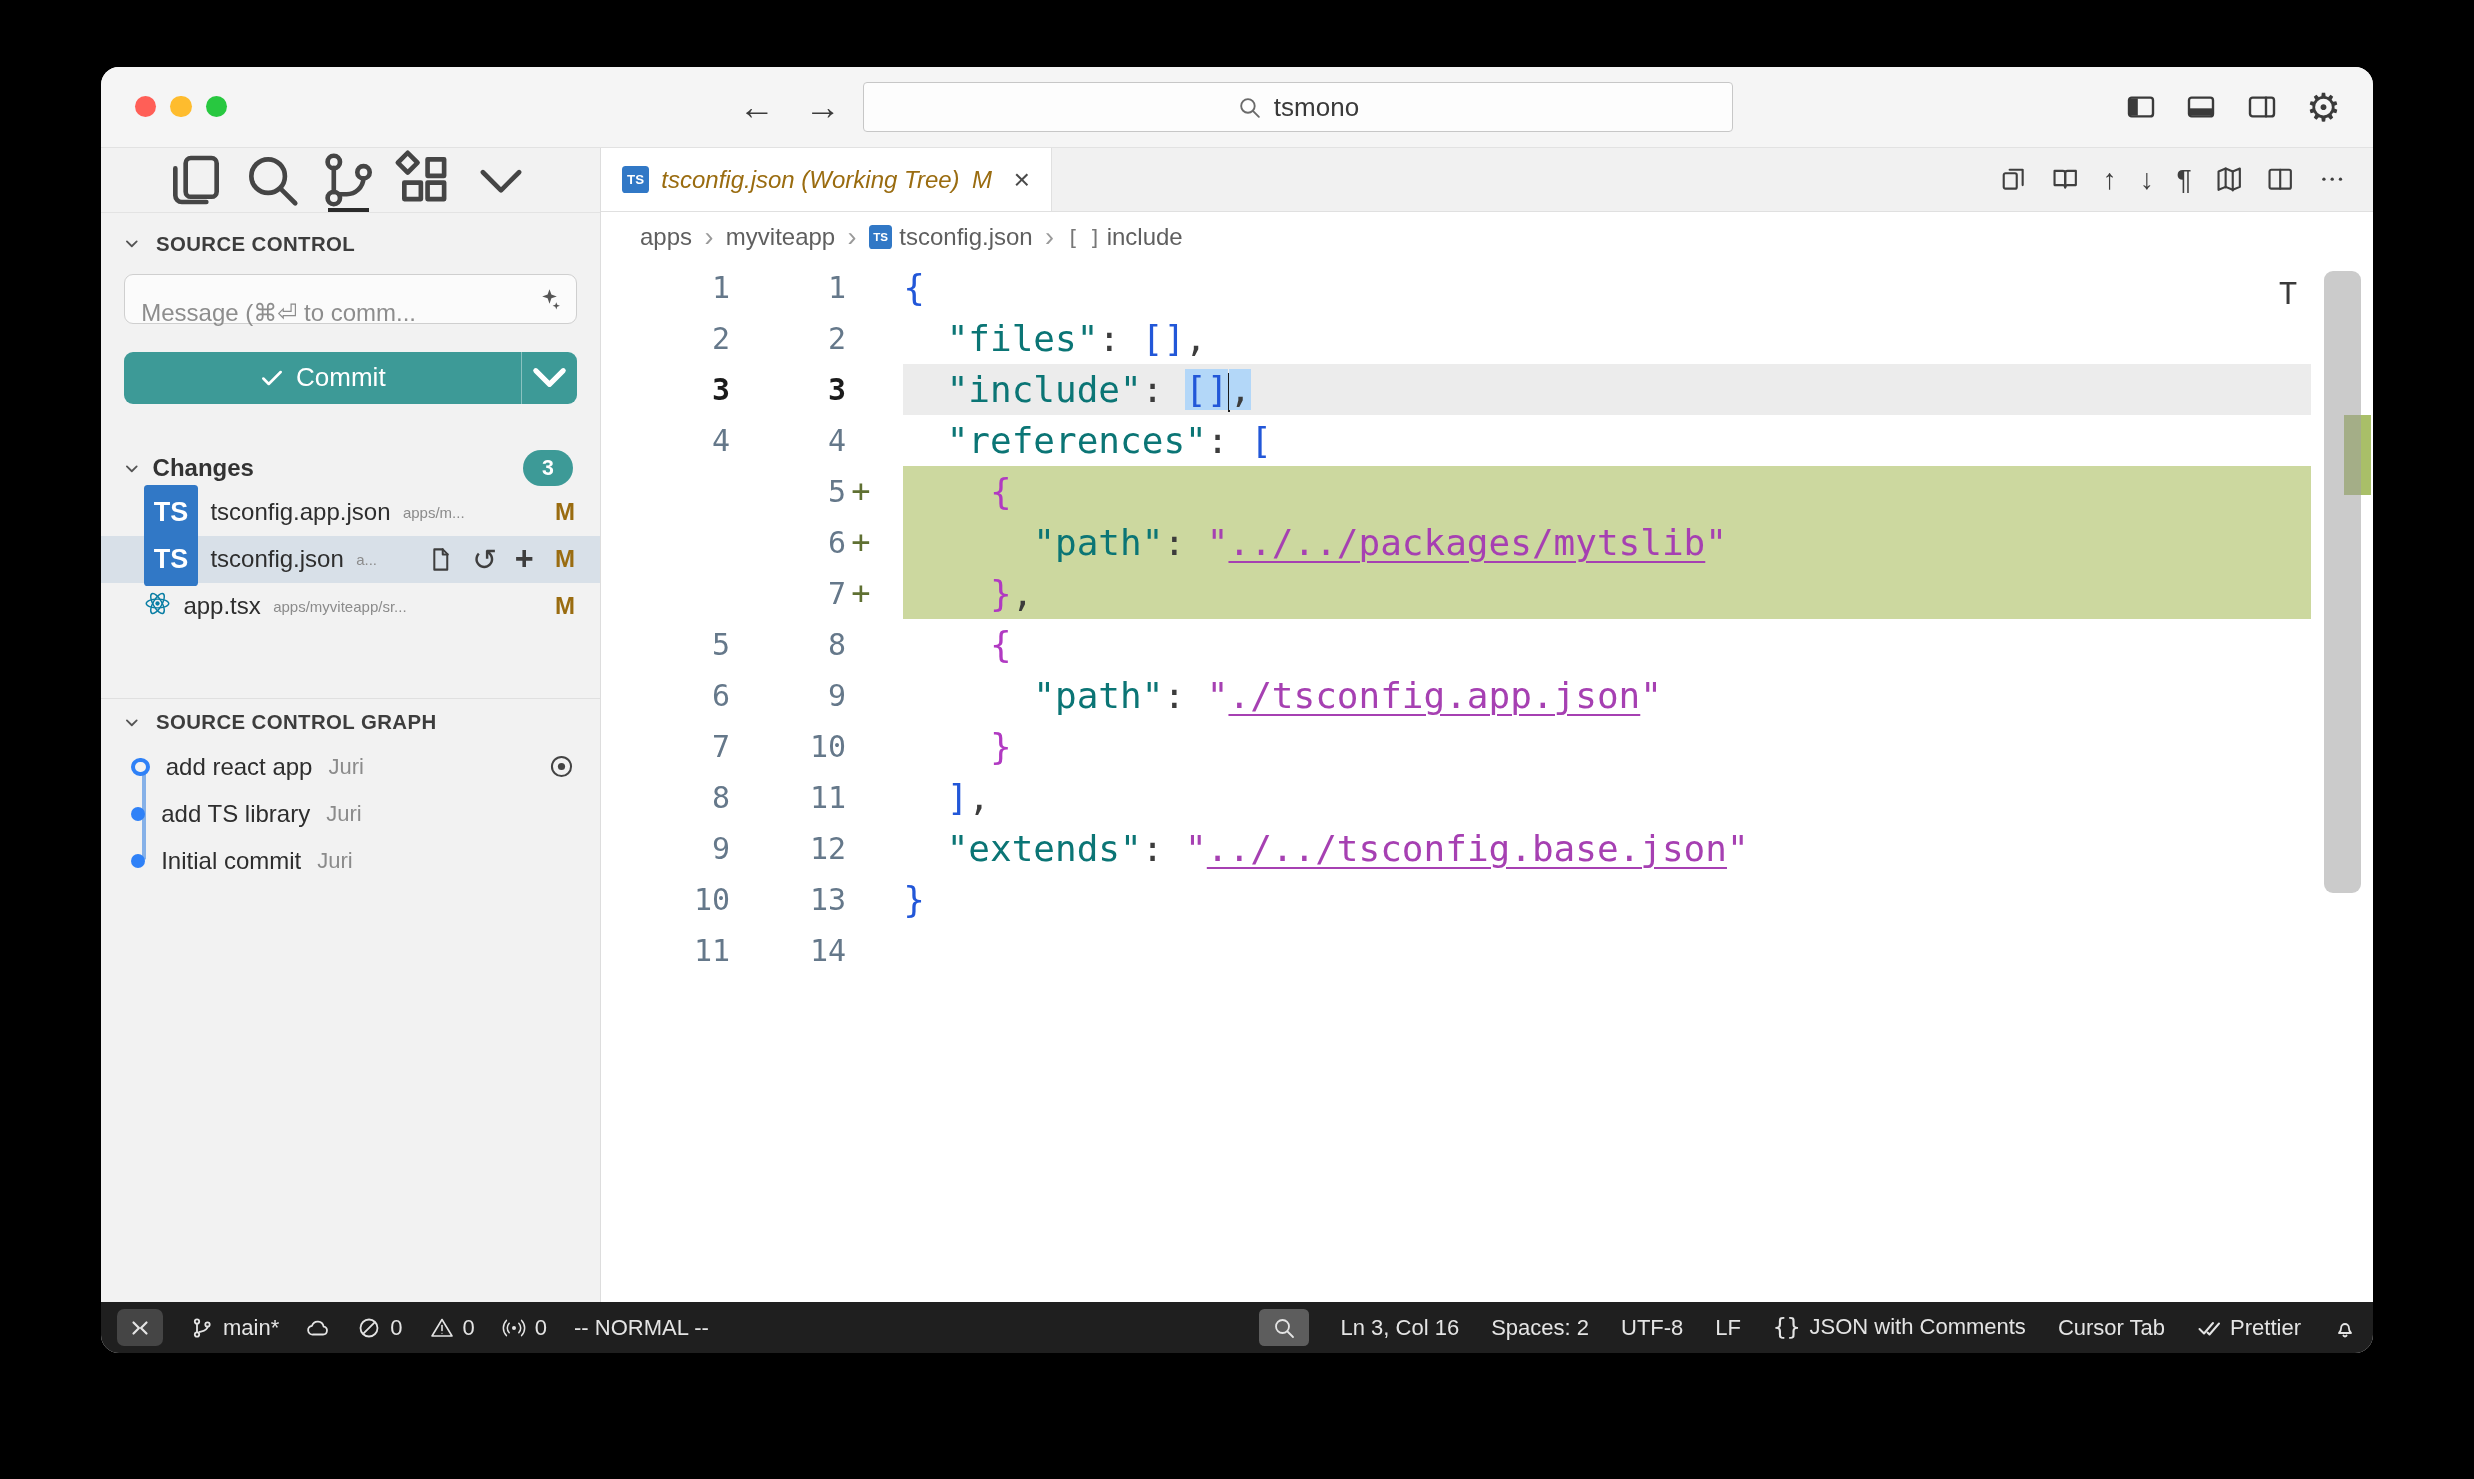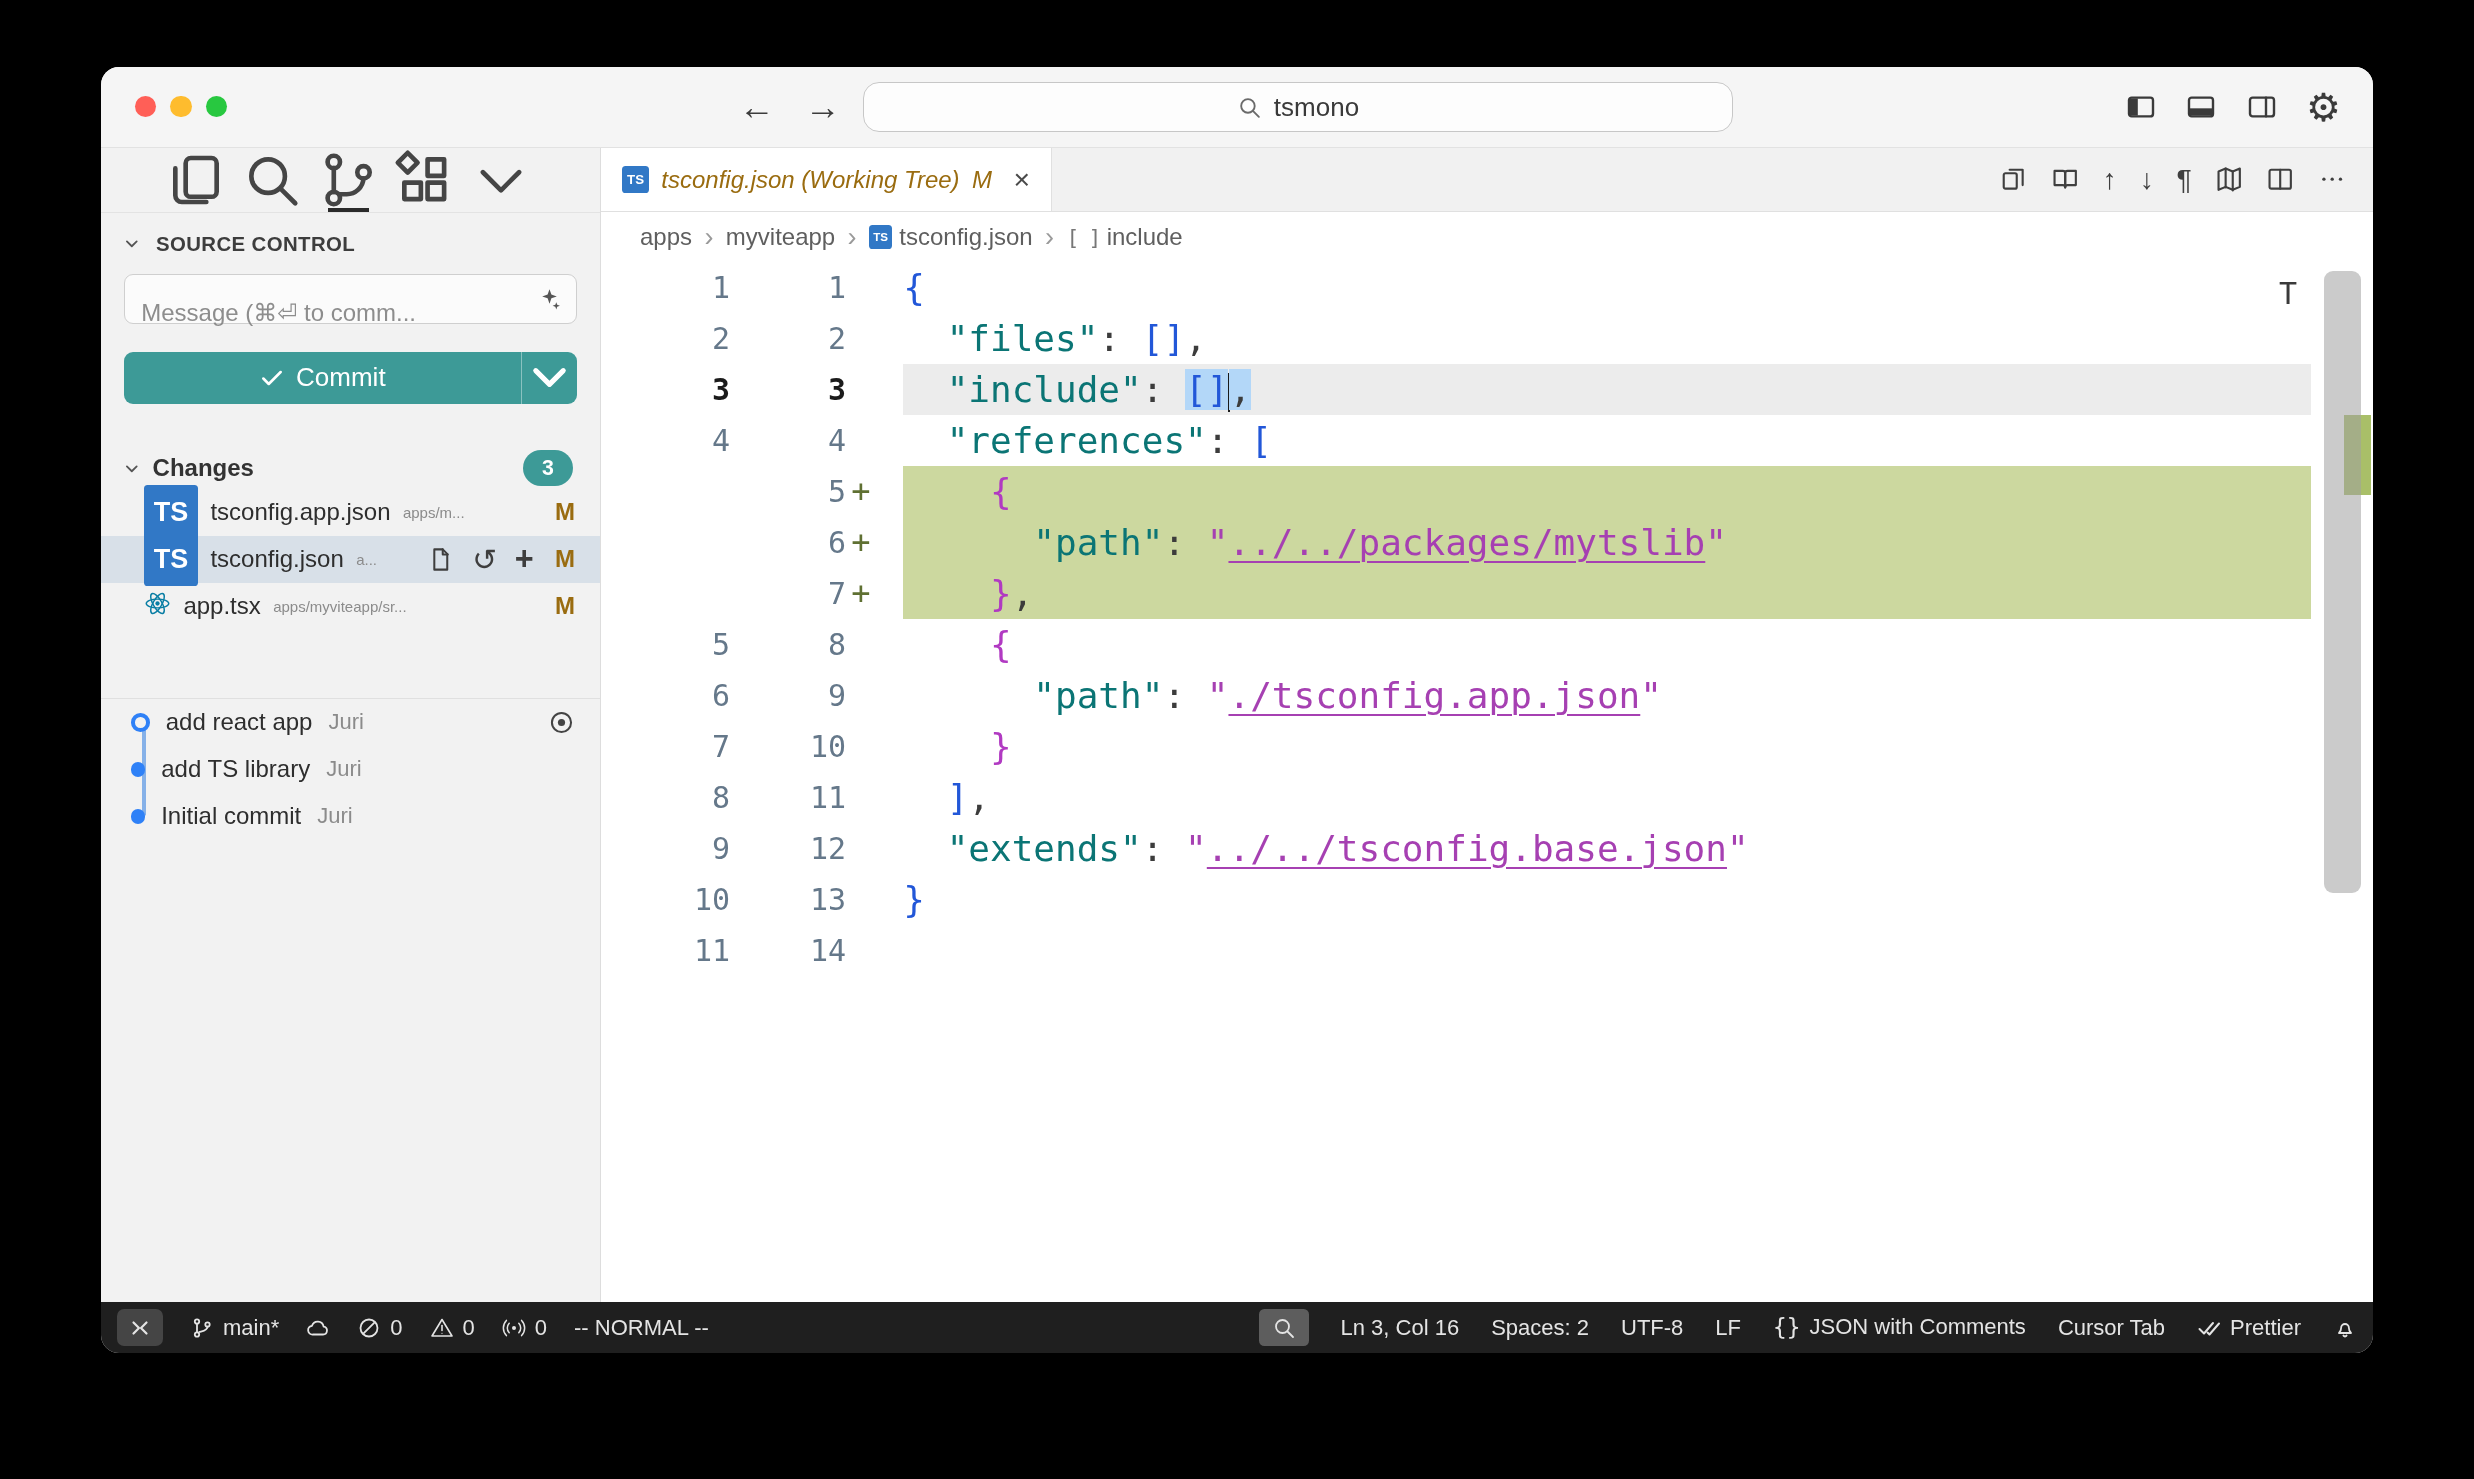--- a/index.html
+++ b/index.html
@@ -9,21 +9,21 @@
   
   #window{position:absolute;left:101px;top:67px;width:2272px;height:1286px;border-radius:18px;overflow:hidden;
     background:#f5f5f5;box-shadow:0 36px 107px rgba(0,0,0,.6);display:flex;flex-direction:column;}
   
   #titlebar{height:80px;flex:0 0 auto;position:relative;background:#f5f5f5;border-bottom:0.9px solid #e2e2e2;}
   .lights{position:absolute;left:34px;top:29px;display:flex;gap:14.2px;}
   .light{width:21.3px;height:21.3px;border-radius:50%;}
   .light.r{background:#ff5f57}.light.y{background:#febc2e}.light.g{background:#28c840}
   .navarrows{position:absolute;left:638px;top:0;height:80px;display:flex;align-items:center;gap:30px;font-size:36px;color:#3c3c3c;}
   .navarrows .na{cursor:default;}
-  .searchbox{position:absolute;left:762px;top:15px;width:868px;height:48px;border:1.8px solid #c7c7c7;border-radius:16px;
+  .searchbox{position:absolute;left:762px;top:15px;width:868px;height:48px;border:1.8px solid #c7c7c7;border-radius:4px;
     background:#fdfdfd;display:flex;align-items:center;justify-content:center;gap:12px;color:#3a3a3a;font-size:26px;}
   .searchbox .ic{font-size:25px;color:#6a6a6a;}
   .tb-right{position:absolute;right:32px;top:0;height:80px;display:flex;align-items:center;gap:28.4px;color:#3a3a3a;font-size:32px;}
   .gearglyph{font-size:39px;line-height:1;}
   
   #main{flex:1;display:flex;min-height:0;}
   
   #sidebar{width:499px;flex:0 0 auto;background:#f2f2f2;border-right:0.9px solid #ddd;display:flex;flex-direction:column;position:relative;}
   .actrow{height:64px;display:flex;align-items:stretch;padding-left:64px;gap:14.2px;border-bottom:0.9px solid #e3e3e3;}
   .act{width:62px;display:flex;align-items:center;justify-content:center;font-size:37px;color:#454545;position:relative;}
@@ -283,20 +283,28 @@
                 </svg></span>
             </span>
     <span class="fname">app.tsx</span>
     <span class="fdesc">apps/myviteapp/sr...</span>
     <span class="fsp"></span>
     <span class="fstat">M</span>
   </div>
         </div>
 
       <div class="graphsec">
+        <div class="schead" style="padding-top:12.4px">
+          <span class="chev ic" id="gr-chev">
+              <svg viewBox="0 0 24 24" fill="none" stroke="currentColor" stroke-width="2.2" stroke-linecap="round" stroke-linejoin="round">
+                <path d="M6 9l6 6 6-6"></path>
+              </svg>
+            </span>
+          <span>SOURCE CONTROL GRAPH</span>
+        </div>
         <div class="graphrows" id="graphrows">
           <div class="gline"></div>
         <div class="grow">
      <span class="gdot head"></span>
      <span>add react app</span>
      <span class="gauthor">Juri</span>
      <span class="gsp"></span>
      <span class="gtarget ic">
                 <svg viewBox="0 0 24 24" fill="none" stroke="currentColor" stroke-width="1.8" stroke-linecap="round" stroke-linejoin="round">
                   <circle cx="12" cy="12" r="8.5"></circle>

